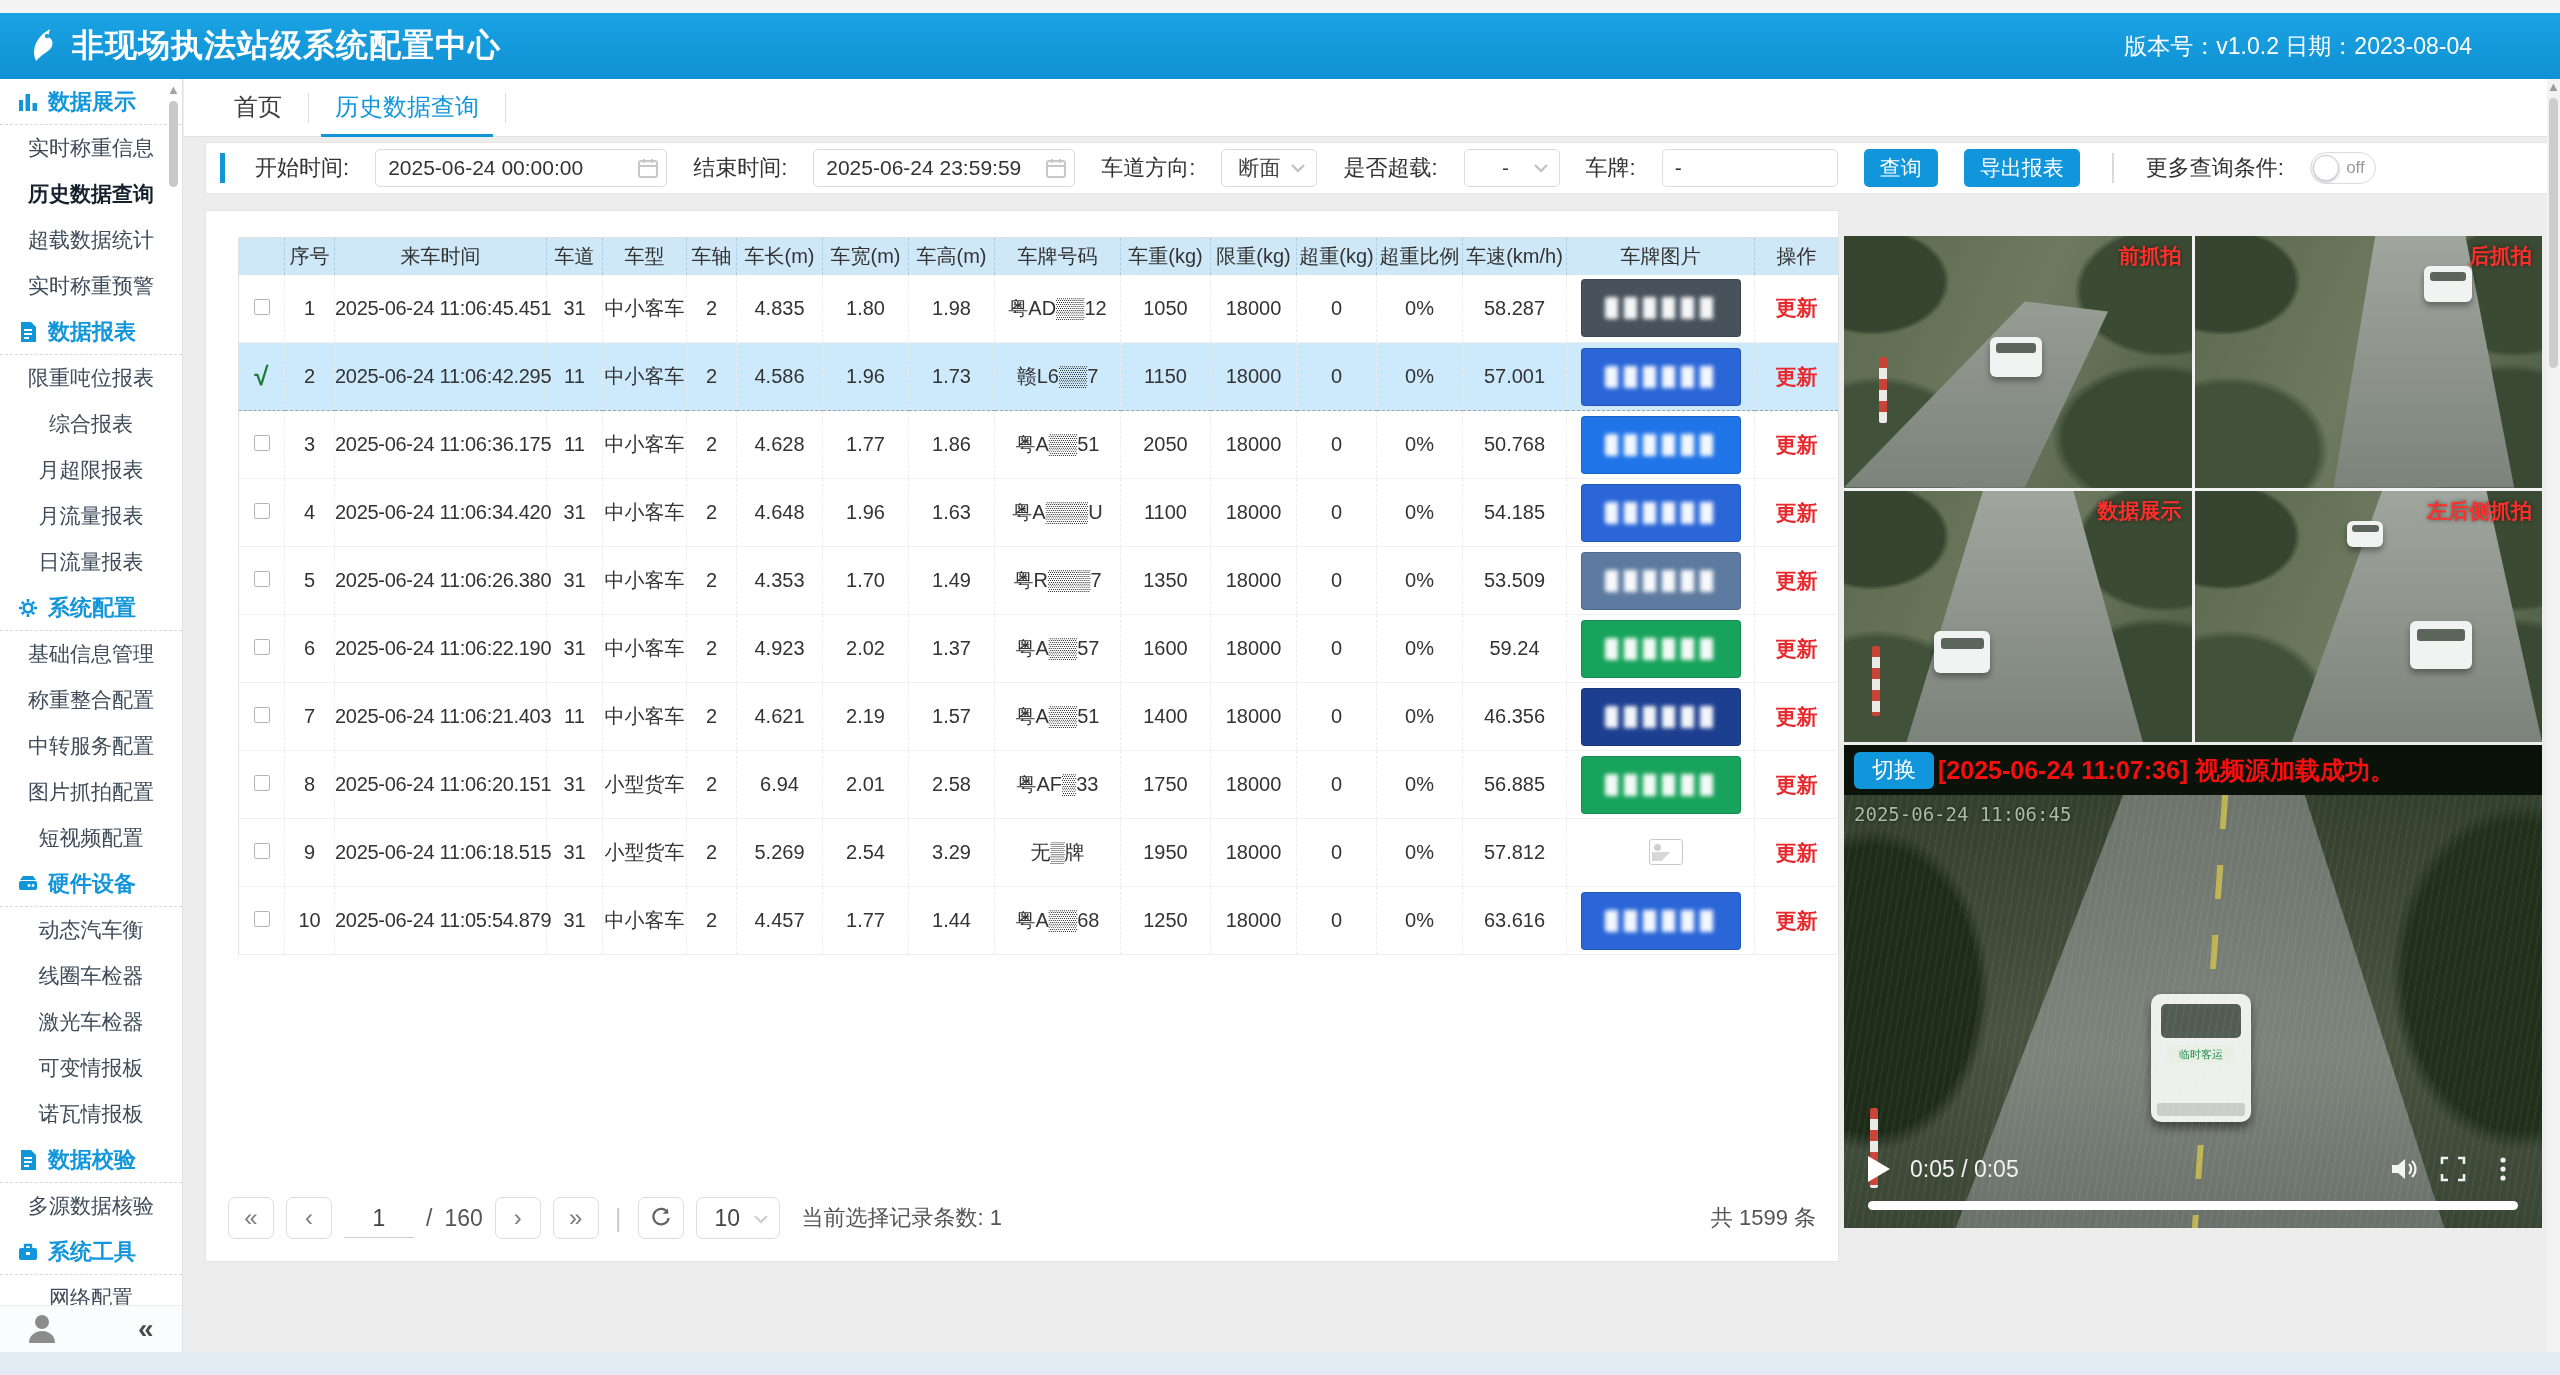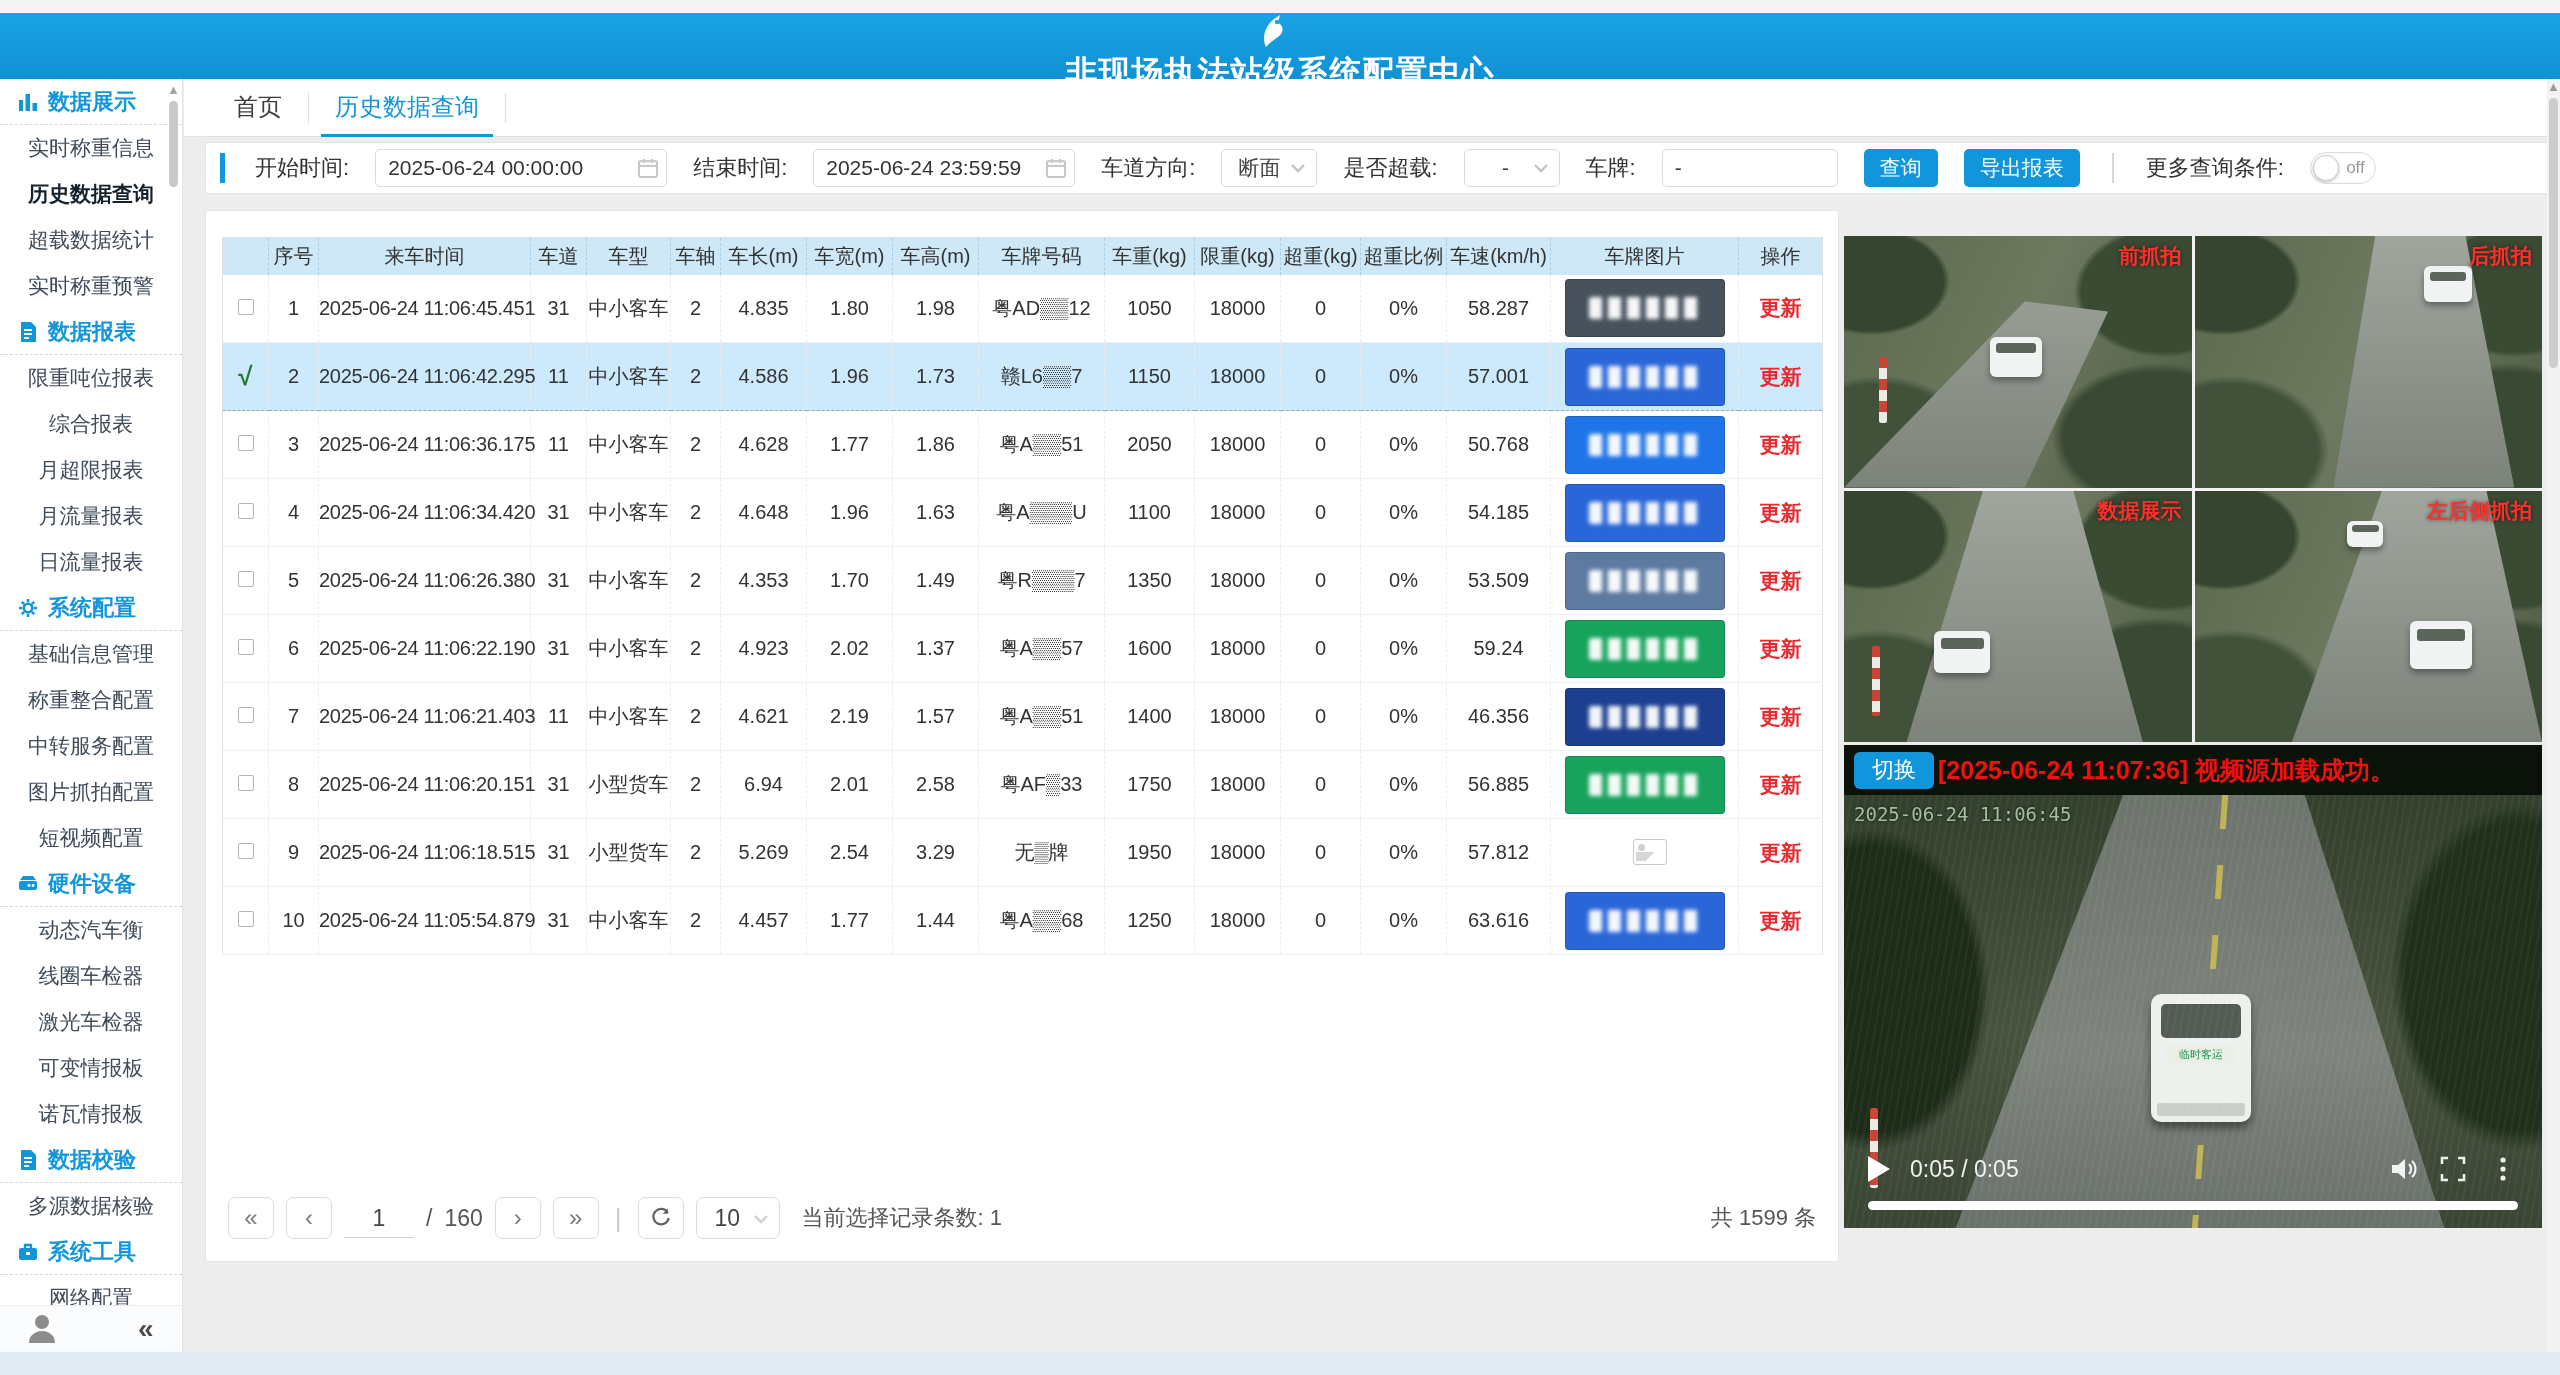--- a/index.html
+++ b/index.html
@@ -4,21 +4,21 @@
 <style>
   * { margin:0; padding:0; box-sizing:border-box; }
   html,body { width:2560px; height:1375px; overflow:hidden;
     font-family:"Liberation Sans","DejaVu Sans",sans-serif; background:#ededed; }
   .app { position:relative; width:2560px; height:1375px; }
 
   
   .top-strip { position:absolute; left:0; top:0; width:100%; height:13px; background:#f4f4f4; }
   .header { position:absolute; left:0; top:13px; width:100%; height:66px;
     background:linear-gradient(180deg,#1aa3e4 0%,#1091d3 100%);
-    display:flex; align-items:center; padding:0 28px; color:#fff;flex-direction:column; }
+    display:flex; align-items:center; padding:0 28px; color:#fff; }
   .logo { width:34px; height:38px; margin-right:10px; flex:none; }
   .app-title { font-size:32px; font-weight:bold; letter-spacing:1px; }
   .version { margin-left:auto; font-size:23px; padding-right:60px; }
 
   
   .sidebar { position:absolute; left:0; top:79px; width:183px; height:1226px;
     background:#fff; border-right:1px solid #e3e3e3; overflow:hidden; }
   .side-section { height:46px; display:flex; align-items:center; gap:8px; padding-left:16px;
     color:#1296db; font-size:22px; font-weight:bold; border-bottom:1px dashed #d8d8d8; }
   .side-section .sicon { width:24px; height:24px; flex:none; display:inline-flex; }
@@ -62,21 +62,21 @@
   .toggle { width:66px; height:32px; border:1px solid #d9dde2; border-radius:17px; background:#fff;
     display:flex; align-items:center; justify-content:flex-end; padding:0 10px; cursor:pointer; position:relative;
     box-shadow:inset 0 0 3px rgba(0,0,0,.05); }
   .toggle .knob { position:absolute; left:2px; top:2px; width:26px; height:26px; border-radius:50%;
     background:#fff; border:1px solid #ccc; box-shadow:0 1px 3px rgba(0,0,0,.25); }
   .toggle .t-label { font-size:17px; color:#9a9a9a; }
 
   
   .table-panel { position:absolute; left:205px; top:210px; width:1634px; height:1052px; background:#fff;
     border:1px solid #e4e4e4; padding:26px 16px; }
-  table.data { width:1600px; border-collapse:collapse; table-layout:fixed; border:1px solid #e0e0e0; }
+  table.data { width:1600px; border-collapse:collapse; table-layout:fixed; border:1px solid #e0e0e0;margin-left:16px; }
   table.data th { background:#cfe8f8; height:37px; font-size:20px; color:#333; font-weight:normal;
     border-right:1px dashed #aacde6; white-space:nowrap; }
   table.data th:last-child { border-right:none; }
   table.data td { height:68px; text-align:center; font-size:20px; color:#333;
     border-bottom:1px solid #f0f0f0; border-right:1px dashed #ececec; white-space:nowrap; }
   table.data td:last-child { border-right:none; }
   td.c-time { font-size:19px; letter-spacing:-0.3px; }
   tr.selected td { background:#cdeafd; border-top:1px dashed #9aa7b0; border-bottom:1px dashed #9aa7b0; }
   .chk { display:inline-block; width:16px; height:16px; border:1px solid #b4b4b4; border-radius:2px; background:#fff; cursor:pointer; }
   .chk-on { font-size:26px; color:#1f7a34; font-weight:bold; }

